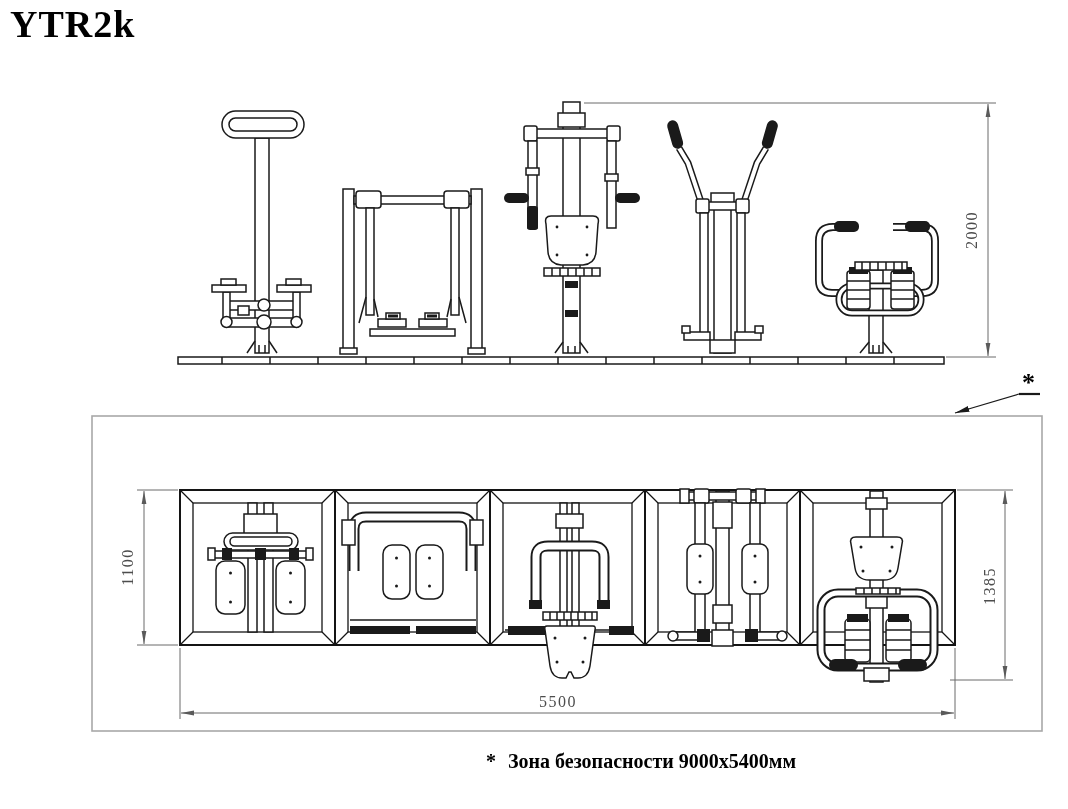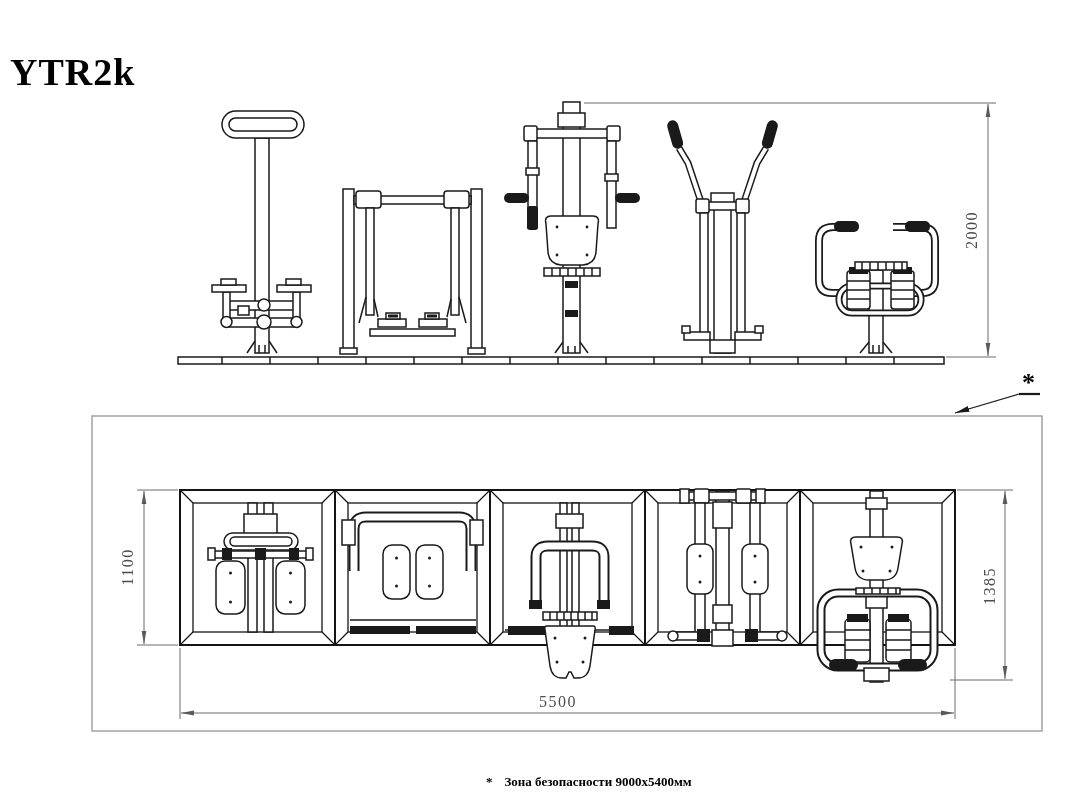--- a/index.html
+++ b/index.html
@@ -1,21 +1,21 @@
 <!DOCTYPE html>
 <html><head>
 <meta charset="utf-8">
 <style>
   html,body { margin:0; padding:0; background:#ffffff; }
   .page { position:relative; width:1068px; height:809px; background:#fff;
           font-family:"Liberation Serif", serif; overflow:hidden; }
   .title { position:absolute; left:10px; top:2px; font-weight:bold;
-           font-size:38px; color:#000; letter-spacing:1px;margin-top:48px; }
-  .footnote { position:absolute; left:486px; top:774px; font-weight:bold;
-              font-size:13px; color:#000; white-space:nowrap; }
+           font-size:38px; color:#000; letter-spacing:1px; }
+  .footnote { position:absolute; left:486px; top:750px; font-weight:bold;
+              font-size:20px; color:#000; white-space:nowrap; }
   .footnote .marker { margin-right:12px; }
   svg { position:absolute; left:0; top:0; }
   .ln   { fill:none;  stroke:#1a1a1a; stroke-width:1.5; }
   .wh   { fill:#ffffff; stroke:#1a1a1a; stroke-width:1.5; }
   .dk   { fill:#1a1a1a; stroke:none; }
   .tube-b { fill:none; stroke:#1a1a1a; }
   .tube-w { fill:none; stroke:#ffffff; }
   .dim  { stroke:#6a6a6a; stroke-width:1; fill:none; }
   .dimtxt { fill:#4d4d4d; font-family:"Liberation Serif", serif;
             font-size:16px; letter-spacing:1.5px; }

